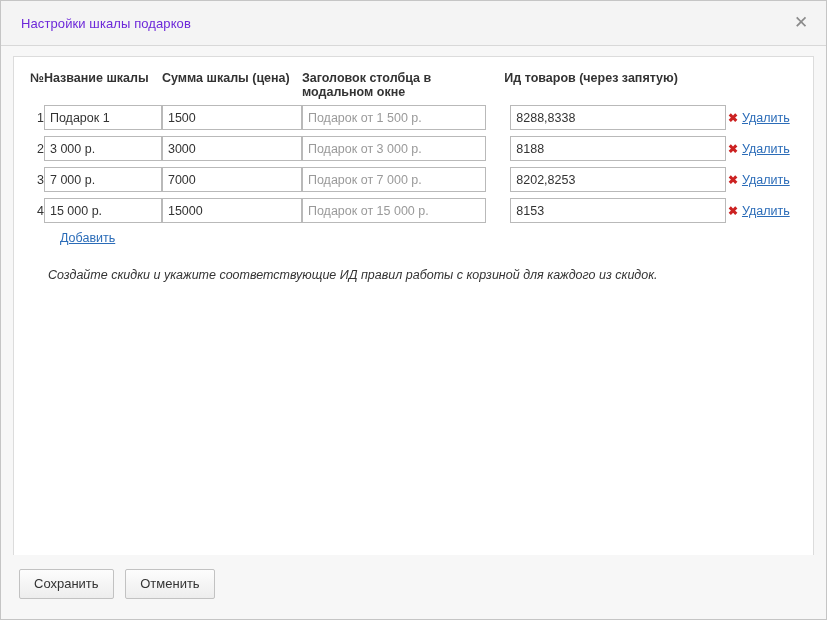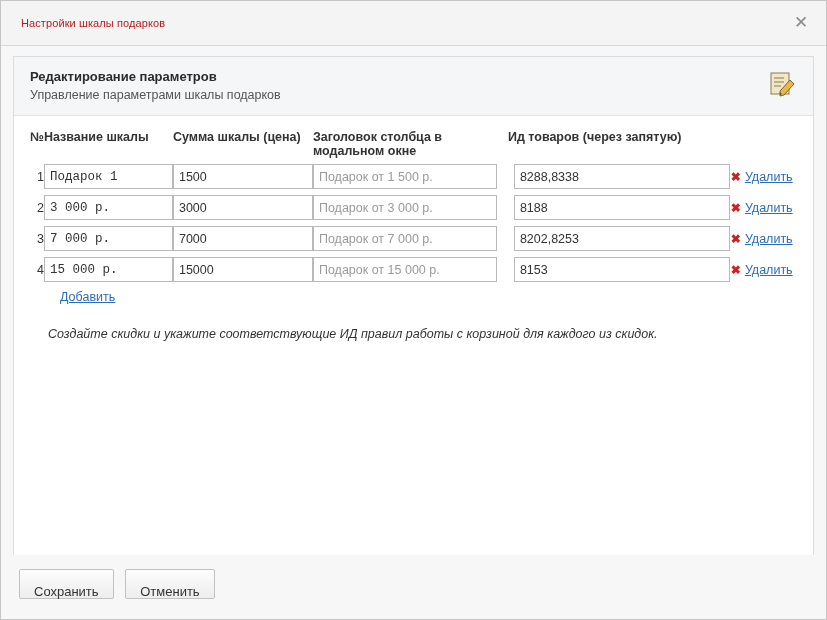--- a/index.html
+++ b/index.html
@@ -31,22 +31,22 @@
   .titlebar {
     position: relative;
     height: 44px;
     min-height: 44px;
     background: #f4f4f4;
     border-bottom: 1px solid #d8d8d8;
     display: flex;
     align-items: center;
   }
   .titlebar-title {
-    font-size: 11px;
-    color: #b91c1c;
+    font-size: 13px;
+    color: #6d28d9;
     padding-left: 20px;
     letter-spacing: 0.1px;
   }
   .close-icon {
     position: absolute;
     right: 14px;
     top: 50%;
     transform: translateY(-50%);
     width: 22px;
     height: 22px;
@@ -149,21 +149,21 @@
     height: 25px;
     border: 1px solid #b9b9b9;
     background: #ffffff;
     font-family: "Liberation Sans", sans-serif;
     font-size: 12.5px;
     color: #333333;
     padding: 0 5px;
     outline: none;
   }
   input.txt::placeholder { color: #9a9a9a; }
-  input.name  { width: 129px; font-family: Liberation Mono, monospace; }
+  input.name  { width: 118px; }
   input.sum   { width: 140px; }
   input.title { width: 184px; }
   input.ids   { width: 216px; margin-left: 6px; }
 
   .del-cell {
     white-space: nowrap;
     padding-left: 14px;
     margin-top: 15px;
   }
   .del-x {
@@ -203,21 +203,21 @@
     min-height: 64px;
     box-sizing: border-box;
     padding: 14px 0 0 18px;
     background: #f7f7f7;
   }
   .btn {
     display: inline-block;
     box-sizing: border-box;
     height: 30px;
     line-height: 28px;
-    padding: 8px 14px;
+    padding: 0 14px;
     font-family: "Liberation Sans", sans-serif;
     font-size: 13px;
     color: #333333;
     background: linear-gradient(to bottom, #fdfdfd 0%, #ededed 100%);
     border: 1px solid #c2c2c2;
     border-radius: 2px;
     cursor: pointer;
     margin-right: 8px;
   }
 </style>
@@ -227,34 +227,20 @@
 <div class="window">
 
   <div class="titlebar">
     <div class="titlebar-title">Настройки шкалы подарков</div>
     <div class="close-icon">✕</div>
   </div>
 
   <div class="dialog-body">
     <div class="panel">
 
-      <div class="panel-header">
-        <div class="panel-title">Редактирование параметров</div>
-        <div class="panel-subtitle">Управление параметрами шкалы подарков</div>
-        <div class="panel-header-icon">
-          <svg width="26" height="26" viewBox="0 0 26 26">
-            <rect x="2" y="2" width="18" height="21" fill="#f2e6c8" stroke="#8a7a4e" stroke-width="1"></rect>
-            <line x1="5" y1="7" x2="15" y2="7" stroke="#8a7a4e" stroke-width="1"></line>
-            <line x1="5" y1="11" x2="15" y2="11" stroke="#8a7a4e" stroke-width="1"></line>
-            <line x1="5" y1="15" x2="12" y2="15" stroke="#8a7a4e" stroke-width="1"></line>
-            <polygon points="11,20 21,9 25,13 15,24 11,25" fill="#e8b84b" stroke="#7a6330" stroke-width="1"></polygon>
-            <polygon points="11,21 13,23 11,24" fill="#555555"></polygon>
-          </svg>
-        </div>
-      </div>
 
       <div class="panel-content">
         <table class="grid">
           <thead>
             <tr>
               <th class="col-num">№</th>
               <th class="col-name">Название шкалы</th>
               <th class="col-sum">Сумма шкалы (цена)</th>
               <th class="col-title">Заголовок столбца в модальном окне</th>
               <th class="col-ids">Ид товаров (через запятую)</th>

